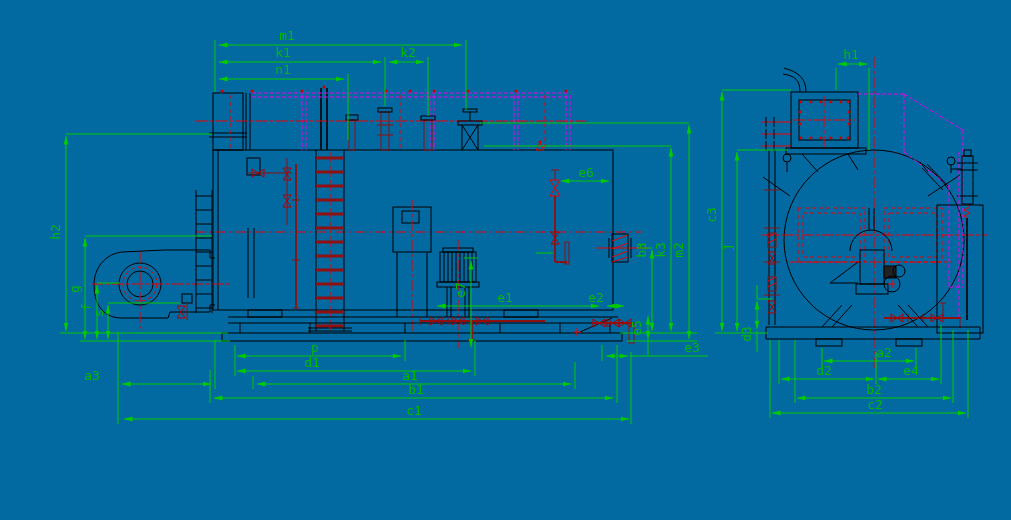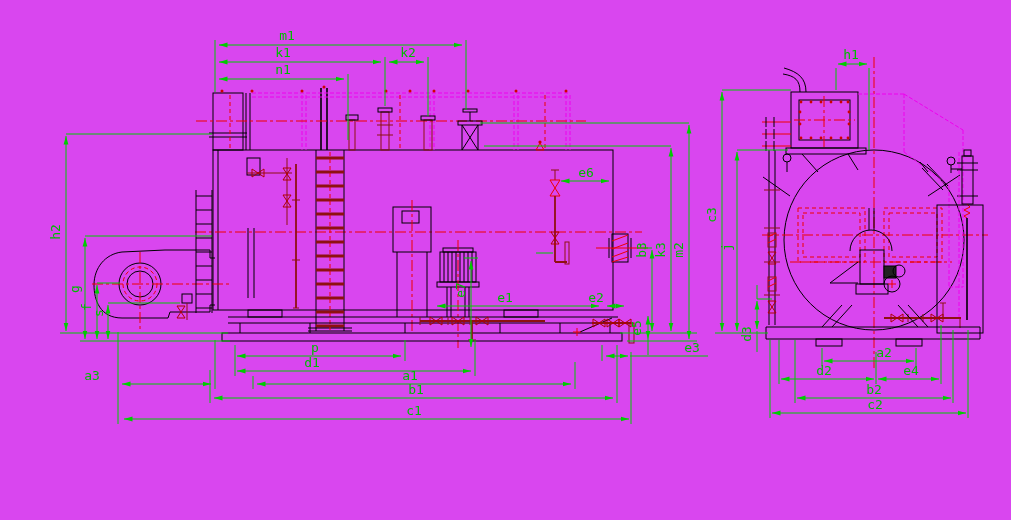--- a/index.html
+++ b/index.html
@@ -1,16 +1,16 @@
 <!DOCTYPE html>
 <html><head>
 <meta charset="utf-8">
 <style>
   html,body{margin:0;padding:0;background:#ffffff;}
-  #stage{position:relative;width:1011px;height:520px;background:#d946ef;overflow:hidden;
+  #stage{position:relative;width:1011px;height:520px;background:#0369a1;overflow:hidden;
          font-family:"DejaVu Sans Mono",monospace;}
   svg{position:absolute;left:0;top:0;}
   .blk{stroke:#000000;fill:none;stroke-width:1;}
   .blk2{stroke:#000000;fill:none;stroke-width:1.6;}
   .grn{stroke:#00cc00;fill:none;stroke-width:1;}
   .red{stroke:#ee0000;fill:none;stroke-width:1;}
   .cl{stroke:#ee0000;fill:none;stroke-width:1;stroke-dasharray:11 3 3 3;}
   .rdash{stroke:#ee0000;fill:none;stroke-width:1;stroke-dasharray:4 3;}
   .mag{stroke:#ee00ee;fill:none;stroke-width:1;stroke-dasharray:4 2;}
   .pipe{stroke:#8f1010;fill:none;stroke-width:1.8;}

